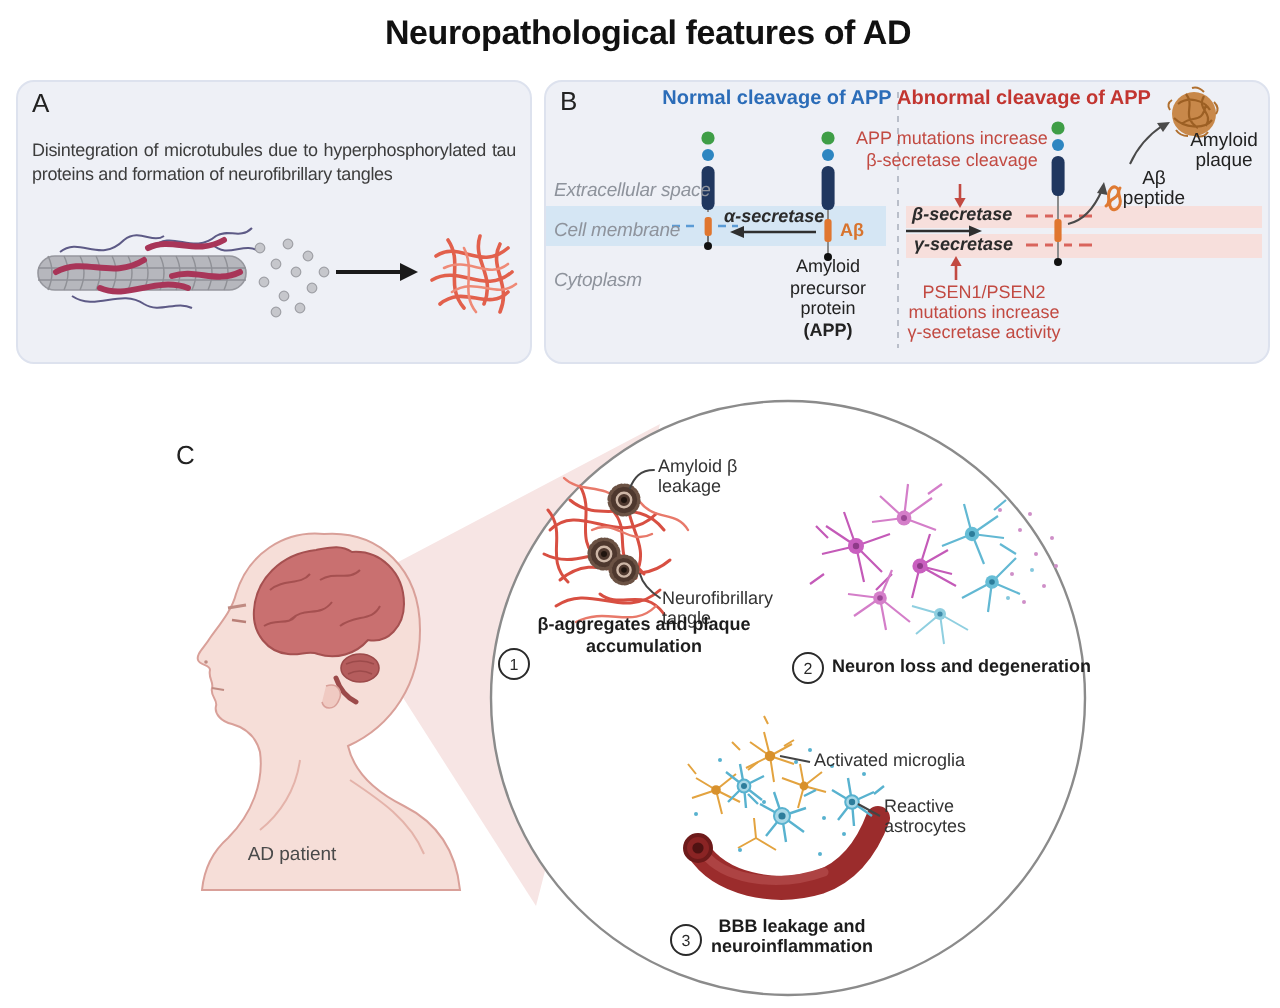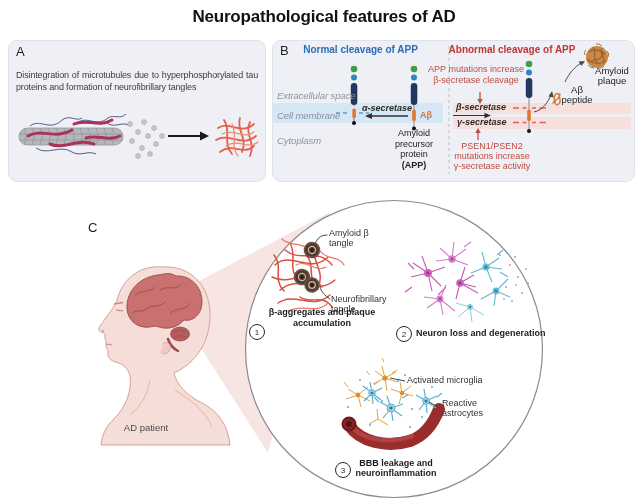--- a/index.html
+++ b/index.html
@@ -171,21 +171,21 @@
     <g stroke="#9c5f23" stroke-width="1.1" fill="none">
       <path d="M317,12 C322,8 330,10 333,15 M315,19 C320,24 330,25 334,20 M319,22 C324,17 329,23 331,12 M321,7 C326,13 318,18 327,24 M330,8 C326,15 335,16 331,23"></path>
     </g>
     <g stroke="#b06f2e" stroke-width="1" fill="none">
       <path d="M314,10 q-3,2 -1,5 M335,11 q3,3 1,6 M316,25 q2,3 6,3 M332,26 q-2,3 -6,2 M324,4 q3,-1 6,2"></path>
     </g>
   </g>
 </svg>
 
 <div class="abs plabel" style="left:280px;top:43px;">B</div>
-<div class="abs bluh" style="left:272px;top:44px;width:177px;">Normal cleavage of APP</div>
+<div class="abs bluh" style="left:272px;top:44px;width:177px;padding-left:28px;">Normal cleavage of APP</div>
 <div class="abs redh" style="left:447px;top:44px;width:130px;">Abnormal cleavage of APP</div>
 
 <div class="abs comp" style="left:277px;top:90px;">Extracellular space</div>
 <div class="abs comp" style="left:277px;top:110px;">Cell membrane</div>
 <div class="abs comp" style="left:277px;top:135px;">Cytoplasm</div>
 
 <div class="abs enz" style="left:362px;top:103px;">α-secretase</div>
 <div class="abs orange" style="left:420px;top:110px;">Aβ</div>
 <div class="abs t pre ctr" style="left:387px;top:128px;width:54px;line-height:10.5px;">Amyloid
 precursor
@@ -356,21 +356,21 @@
         <circle cx="362" cy="222" r="1"></circle>
       <circle cx="288" cy="212" r="1"></circle>
         <circle cx="352" cy="214" r="1"></circle>
     </g>
     <line x1="345" y1="186" x2="330" y2="183" stroke="#444" stroke-width="1"></line>
     <line x1="380" y1="213" x2="369" y2="207" stroke="#444" stroke-width="1"></line>
   </g>
 </svg>
 
 <div class="abs callout pre" style="left:329px;top:229px;">Amyloid β
-tangle</div>
+leakage</div>
 <div class="abs callout pre" style="left:331px;top:295px;">Neurofibrillary
 tangle</div>
 <div class="abs callout nowrap" style="left:407px;top:376px;">Activated microglia</div>
 <div class="abs callout pre" style="left:442px;top:399px;">Reactive
 astrocytes</div>
 
 <div class="abs badge" style="left:249px;top:324px;">1</div>
 <div class="abs stepl" style="left:266px;top:307px;width:112px;">β-aggregates and plaque accumulation</div>
 
 <div class="abs badge" style="left:396px;top:326px;">2</div>

